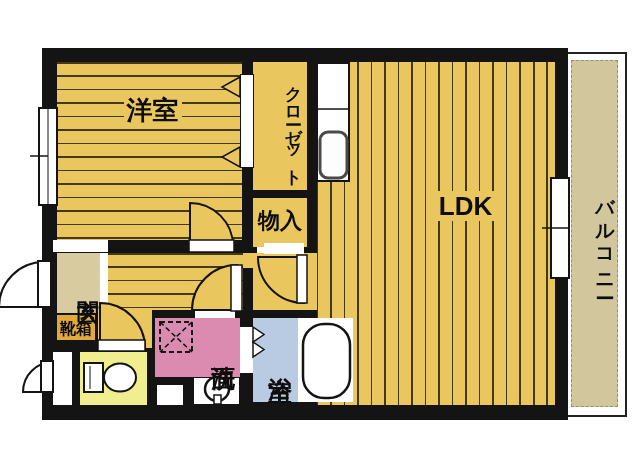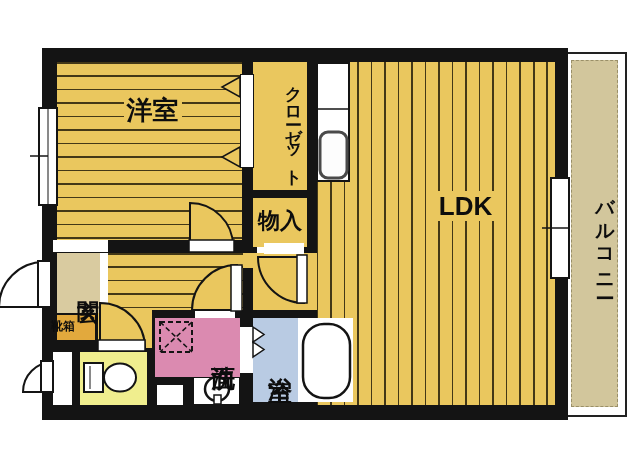--- a/index.html
+++ b/index.html
@@ -113,17 +113,17 @@
 
   <div class="label" style="left:75px;top:96px;width:155px;font-size:26px;">
     <span class="mask">洋室</span><br>
   </div>
   <div class="label" style="left:360px;top:192px;width:155px;font-size:26px;margin-left:28px;">
     <span class="mask">LDK</span><br>
   </div>
   <div class="label v-text" style="left:258px;top:66px;width:44px;height:122px;font-size:17px;letter-spacing:1px;"><span>クローゼット</span></div>
   <div class="label" style="left:250px;top:209px;width:60px;font-size:22px;"><span>物入</span></div>
   <div class="label v-text" style="left:57px;top:258px;width:43px;height:52px;font-size:22px;"><span>玄関</span></div>
-  <div class="label" style="left:42px;top:320px;width:42px;font-size:12px;"><span>靴箱</span></div>
+  <div class="label" style="left:55px;top:320px;width:42px;font-size:16px;"><span>靴箱</span></div>
   <div class="label v-text" style="left:202px;top:320px;width:34px;height:56px;font-size:24px;"><span>洗面</span></div>
   <div class="label v-text" style="left:259px;top:326px;width:34px;height:66px;font-size:24px;"><span>浴室</span></div>
   <div class="label v-text" style="left:575px;top:158px;width:40px;height:160px;font-size:19px;letter-spacing:4px;"><span>バルコニー</span></div>
 </div>
 
 </body></html>

